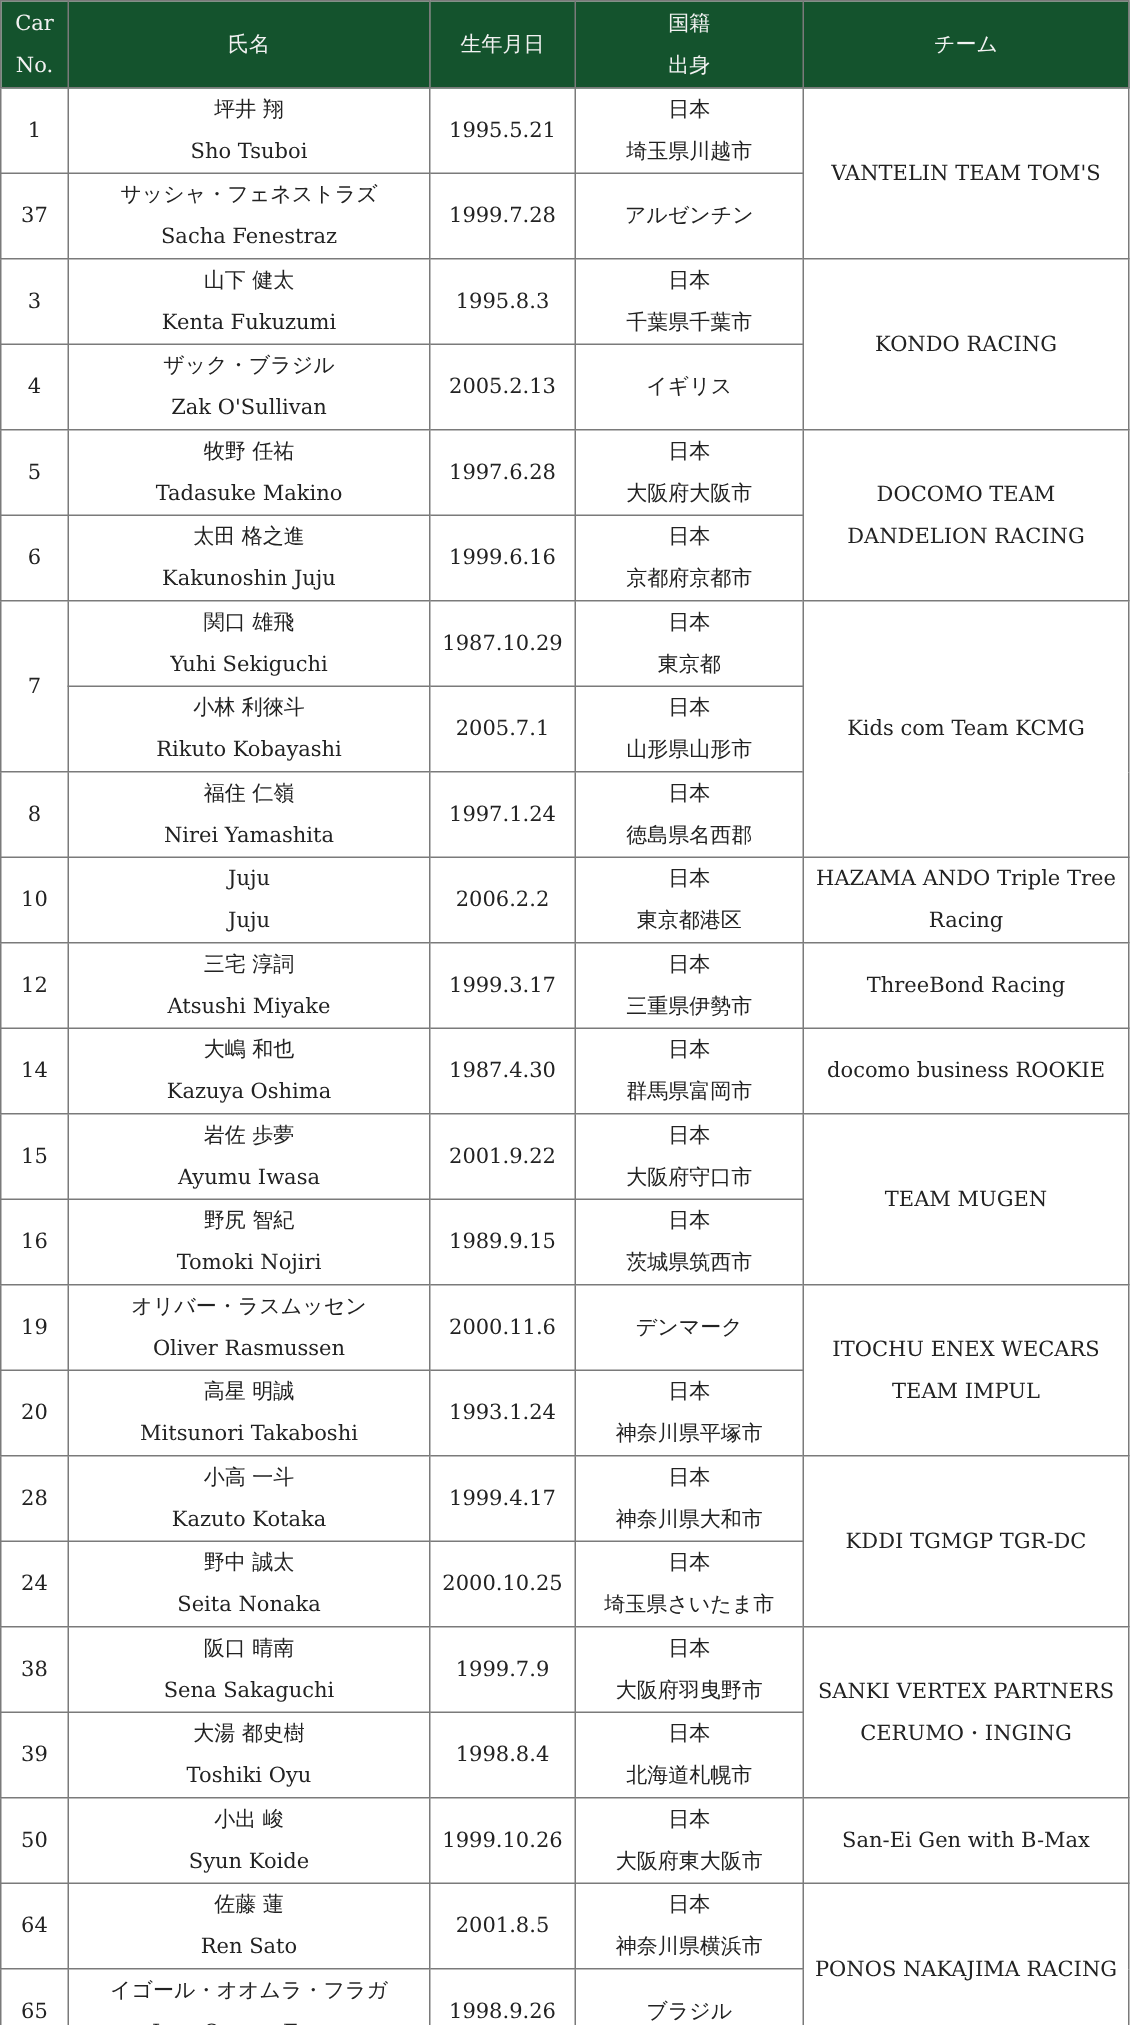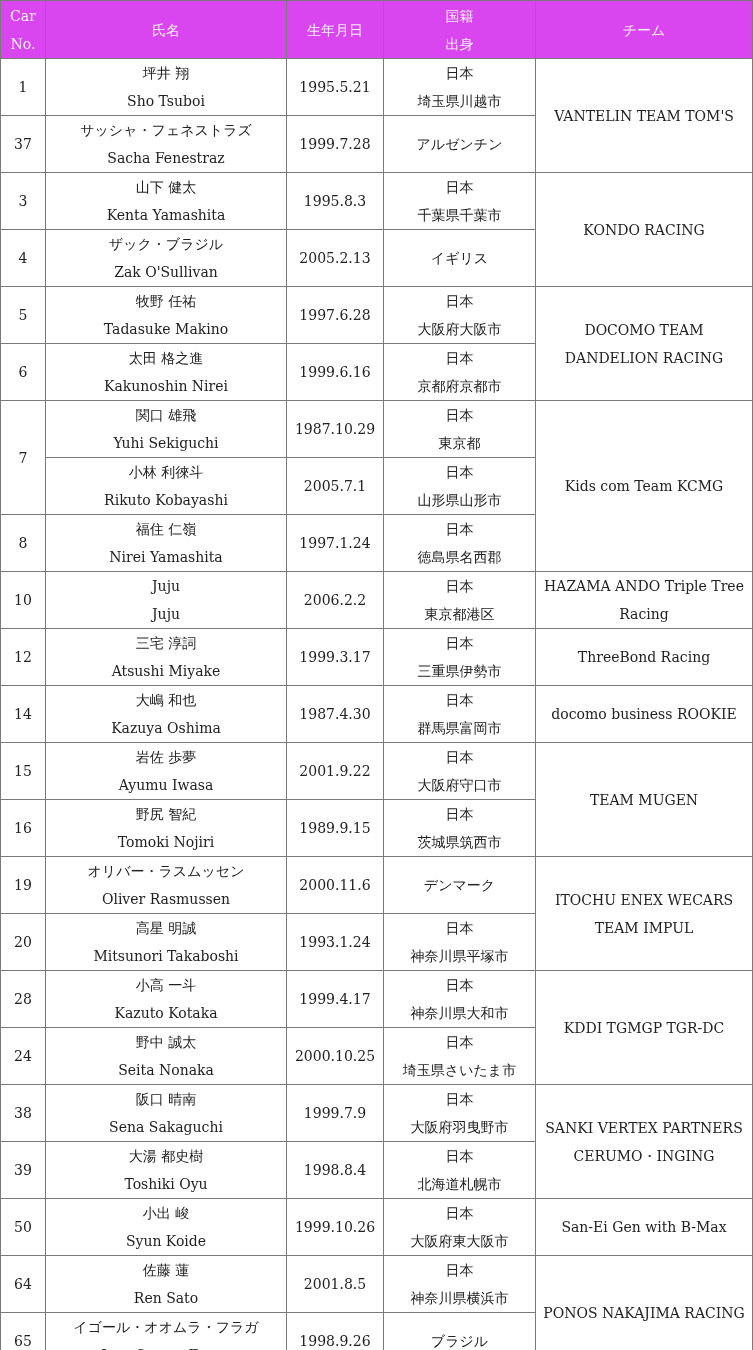--- a/index.html
+++ b/index.html
@@ -14,21 +14,21 @@
   }
   table.roster td, table.roster th {
     border: 1.5px solid #7a7a7a;
     text-align: center;
     vertical-align: middle;
     padding: 0;
     line-height: 28px;
     font-weight: normal;
   }
   table.roster th {
-    background: #d946ef;
+    background: #14532d;
     color: #f2f2f2;
     font-size: 14px;
     height: 57px;
   }
   table.roster td { font-size: 14px; height: 54px; }
   .name-ja, .name-en, .nat, .origin { display: block; }
   .team { padding: 0 6px; }
 </style>
 </head>
 <body>
@@ -76,21 +76,21 @@
           <span class="name-ja">サッシャ・フェネストラズ</span>
           <span class="name-en">Sacha Fenestraz</span>
         </td>
       <td>1999.7.28</td>
       <td>アルゼンチン</td>
     </tr>
     <tr>
       <td>3</td>
       <td>
           <span class="name-ja">山下 健太</span>
-          <span class="name-en">Kenta Yamashita</span>
+          <span class="name-en">Kenta Fukuzumi</span>
         </td>
       <td>1995.8.3</td>
       <td>
           <span class="nat">日本</span>
           <span class="origin">千葉県千葉市</span>
         </td>
       <td class="team" rowspan="2">KONDO RACING</td>
     </tr>
     <tr>
       <td>4</td>
@@ -111,21 +111,21 @@
       <td>
           <span class="nat">日本</span>
           <span class="origin">大阪府大阪市</span>
         </td>
       <td class="team" rowspan="2">DOCOMO TEAM DANDELION RACING</td>
     </tr>
     <tr>
       <td>6</td>
       <td>
           <span class="name-ja">太田 格之進</span>
-          <span class="name-en">Kakunoshin Nirei</span>
+          <span class="name-en">Kakunoshin Juju</span>
         </td>
       <td>1999.6.16</td>
       <td>
           <span class="nat">日本</span>
           <span class="origin">京都府京都市</span>
         </td>
     </tr>
     <tr>
       <td rowspan="2">7</td>
       <td>

